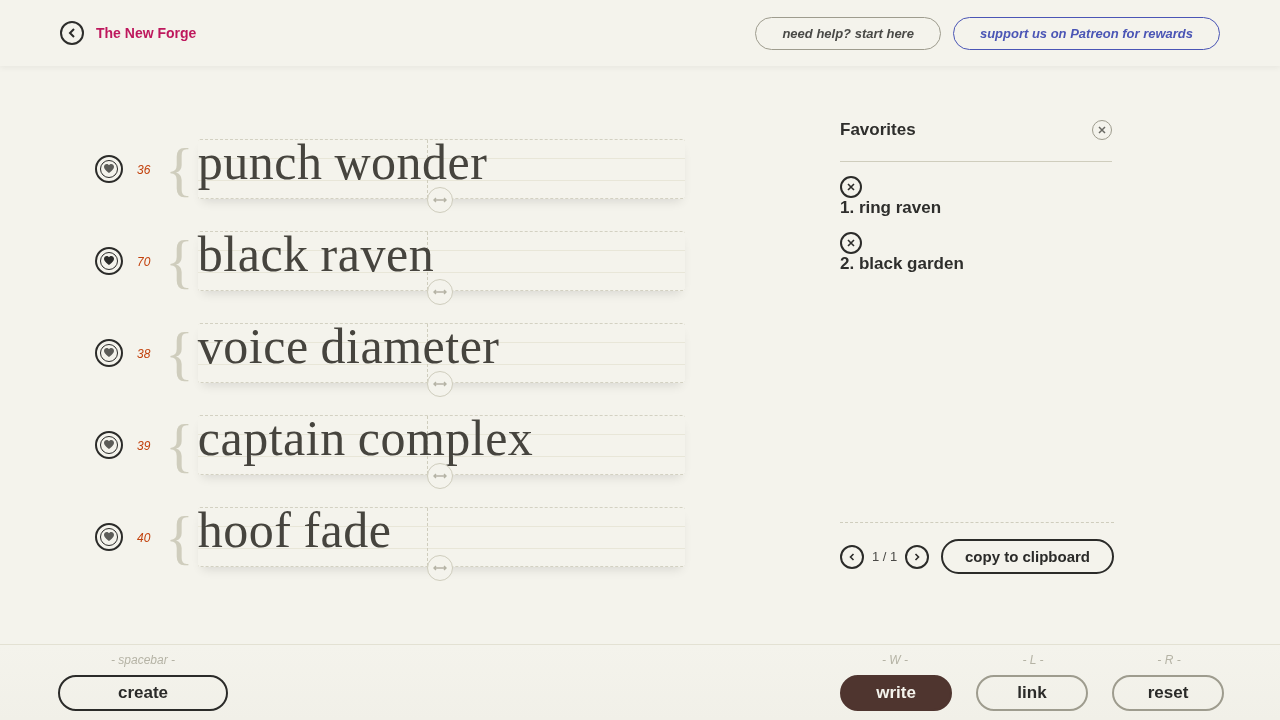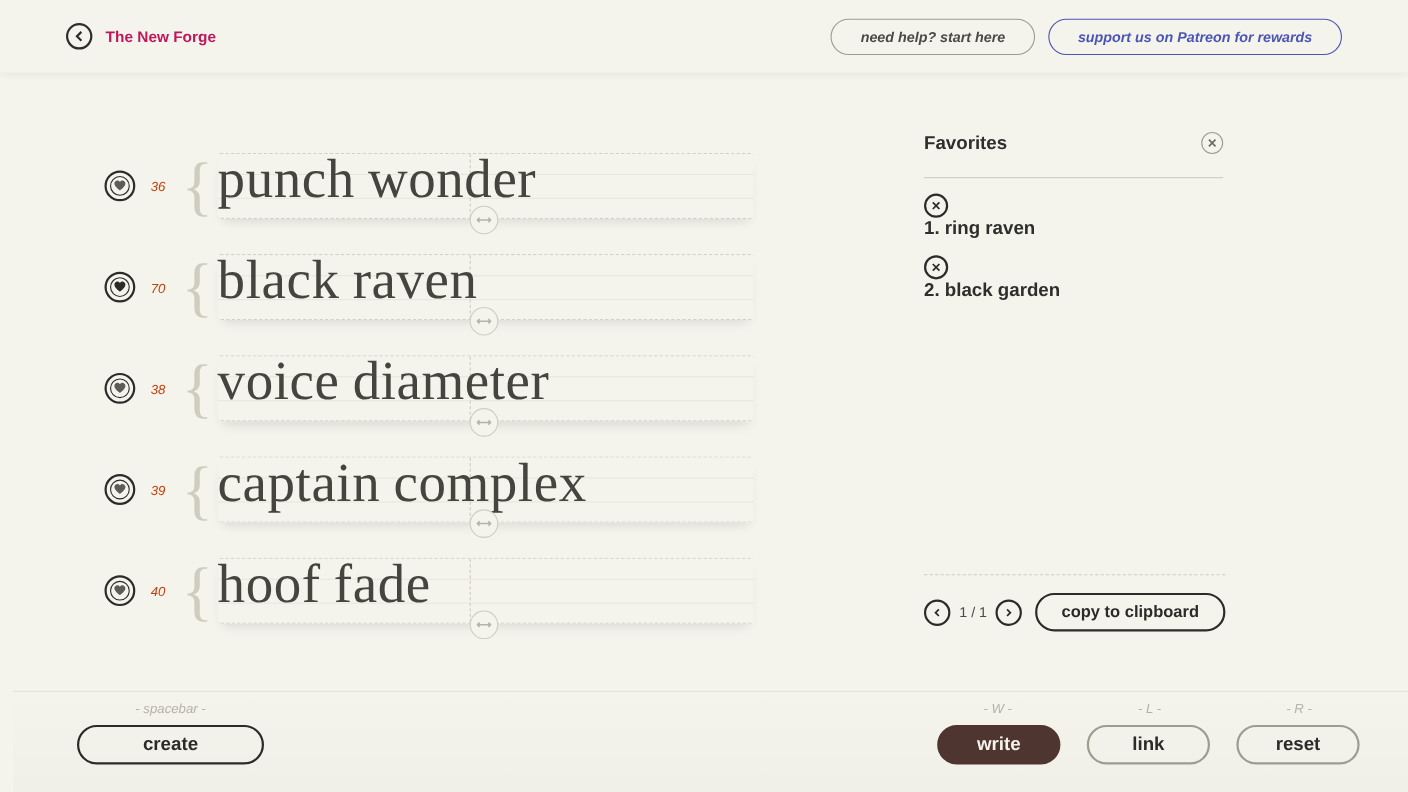--- a/index.html
+++ b/index.html
@@ -256,22 +256,22 @@
     font-weight: 700;
     font-size: 15px;
     background: transparent;
     cursor: pointer;
     color: #2b2b29;
   }
 
   
   .bottom {
     position: absolute;
-    left: 12px; right: 0; bottom: 0;
-    height: 92px;
+    left: 0; right: 0; bottom: 0;
+    height: 76px;
     border-top: 1px solid #e3e1d3;
     background: linear-gradient(#f4f3ec, #f1f0e8);
   }
   .hint {
     position: absolute;
     font-family: 'Segoe UI', Arial, sans-serif;
     font-size: 12px;
     font-style: italic;
     color: #b5b3a5;
     top: 8px;

